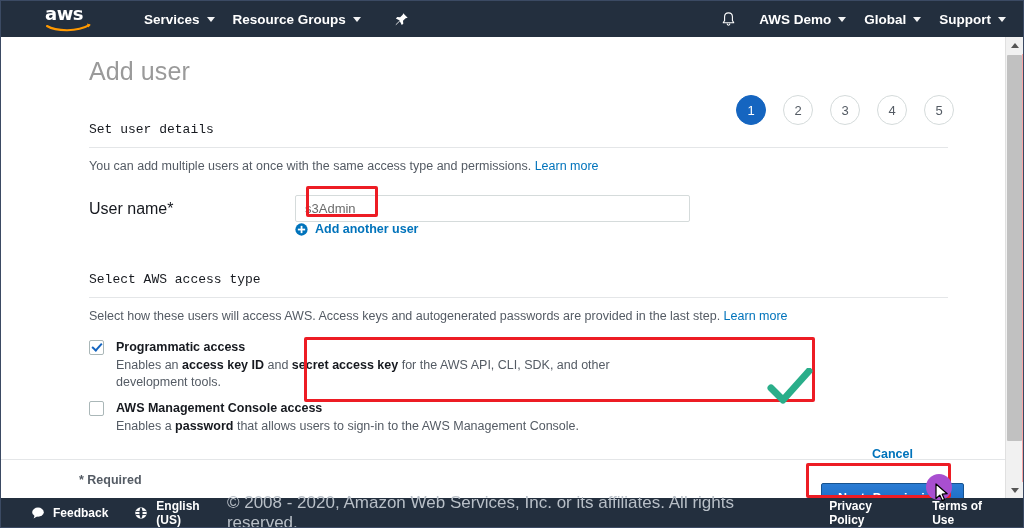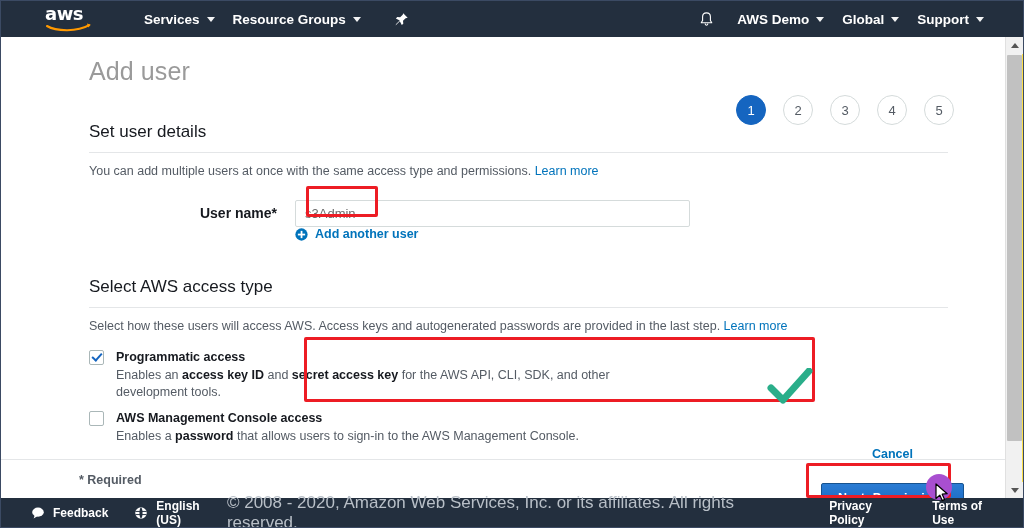--- a/index.html
+++ b/index.html
@@ -6,21 +6,21 @@
   html, body {
     margin: 0; padding: 0;
     width: 1024px; height: 528px;
     overflow: hidden;
     font-family: "Liberation Sans", sans-serif;
     background: #ffffff;
   }
   #screen {
     position: relative;
     width: 1024px; height: 528px;
-    background: #fde047;
+    background: #fca5a5;
     border: 1px solid #3b4a63;
     overflow: hidden;
   }
 
   
   .topnav {
     position: absolute; top: 0; left: 0;
     width: 1022px; height: 36px;
     background: #232f3e;
     display: flex; align-items: center;
@@ -71,21 +71,21 @@
     width: 20px; height: 20px;
     display: flex; align-items: center; justify-content: center;
     cursor: pointer;
   }
   .bell-icon {
     width: 24px; height: 24px;
     display: flex; align-items: center; justify-content: center;
     margin-right: 10px;
     cursor: pointer;
   }
-  .nav-right { padding-right: 30px; display: flex; align-items: center; }
+  .nav-right { padding-right: 8px; display: flex; align-items: center; }
 
   
   .page {
     position: absolute;
     top: 36px; left: 0;
     width: 1005px;
     height: 462px;
     background: #ffffff;
     overflow: hidden;
   }
@@ -116,48 +116,49 @@
   .step.active {
     background: #1565c0;
     border-color: #1565c0;
     color: #ffffff;
     font-weight: 400;
   }
 
   .content { padding: 0 0 0 88px; }
 
   h2.section {
-    font-size: 17px;
+    font-size: 13px;
     font-weight: 400;
     color: #16191f;
     margin: 36px 12px 0 0;
+    font-family: Liberation Mono, monospace;
   }
   .rule {
     border-bottom: 1px solid #e4e6e8;
     margin: 10px 58px 0 0;
   }
   .hint {
     font-size: 12.5px;
     color: #545b64;
     margin-top: 11px;
   }
   a.link { color: #0073bb; text-decoration: none; cursor: pointer; }
 
   
   .form-row {
     display: flex;
     margin-top: 22px;
     align-items: flex-start;
   }
   .form-label {
     width: 206px;
-    text-align: right;
+    text-align: left;
     padding-right: 18px;
-    font-size: 14px;
-    font-weight: 700;
+    font-size: 16px;
+    font-weight: 400;
     color: #16191f;
     padding-top: 5px;
   }
   .field-wrap { position: relative; }
   .text-input {
     width: 395px; height: 27px;
     border: 1px solid #d5dbdb;
     border-radius: 2px;
     font-size: 13px;
     color: #6b6b6b;

